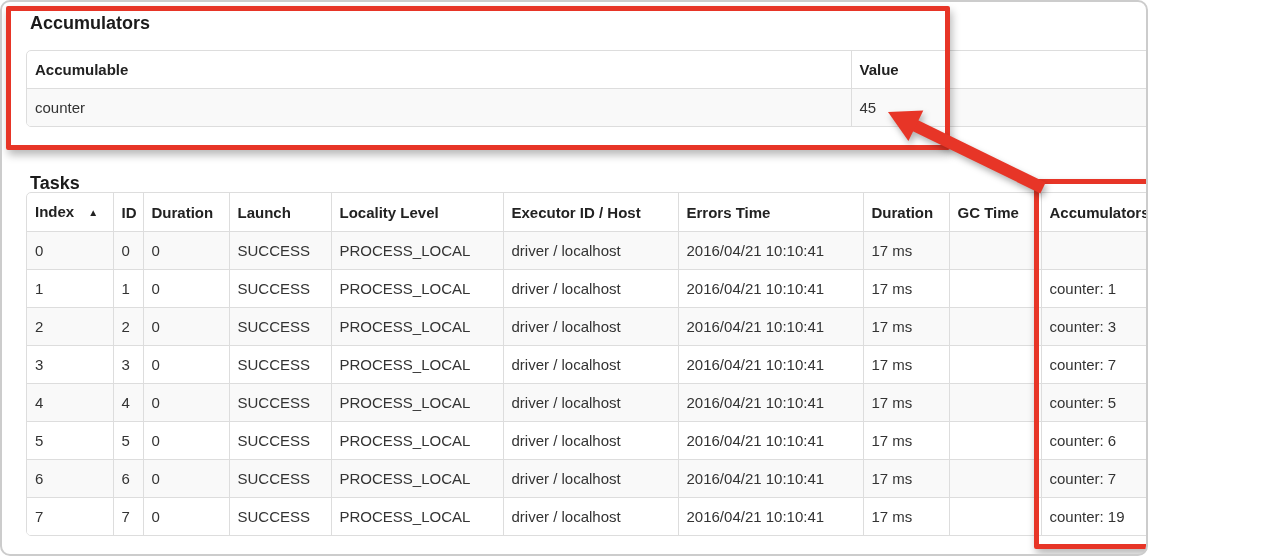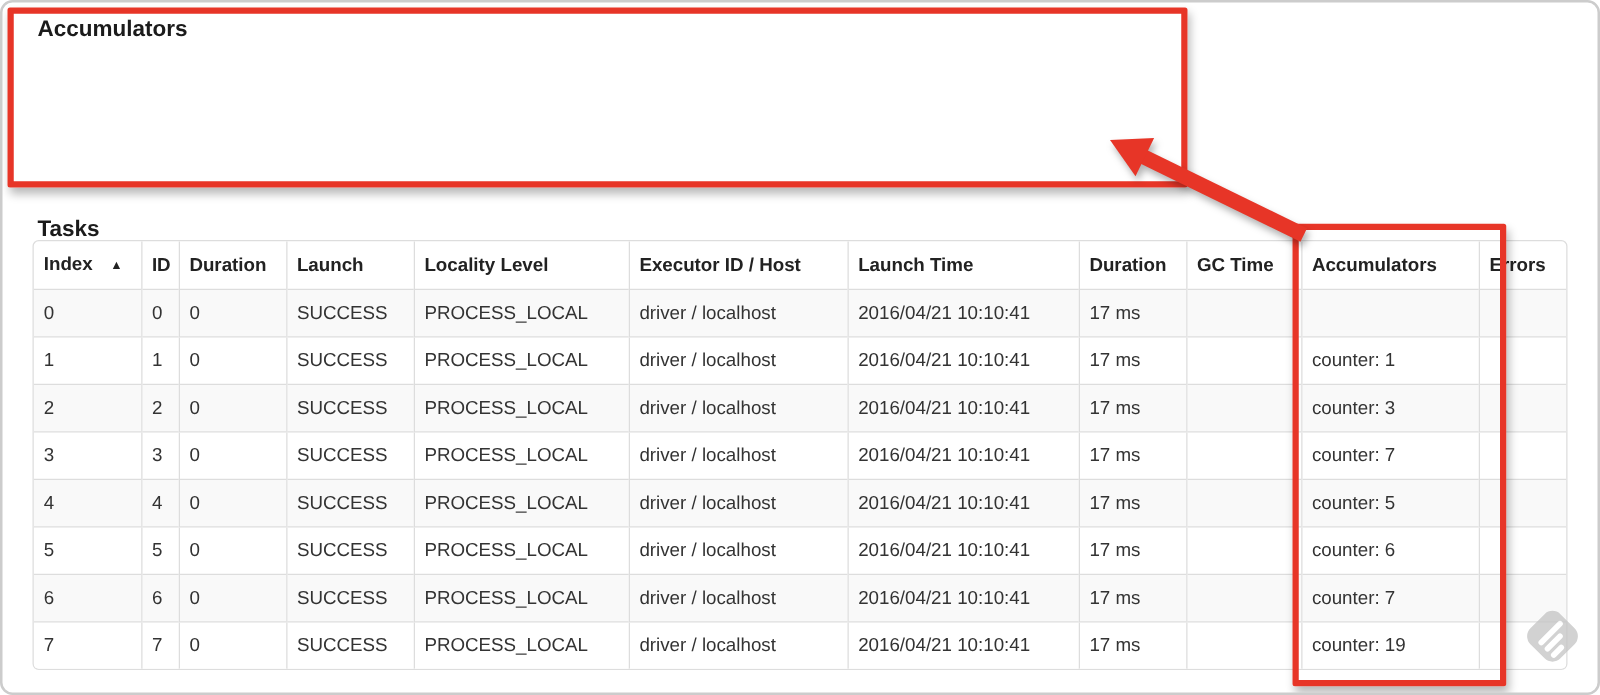--- a/index.html
+++ b/index.html
@@ -1,18 +1,18 @@
 <!DOCTYPE html>
 <html><head>
 <meta charset="utf-8">
 <style>
   html,body{margin:0;padding:0;background:#fff;}
   body{font-family:"Liberation Sans","DejaVu Sans",sans-serif;}
   .frame{
-    position:relative;width:1280px;height:556px;box-sizing:border-box;
+    position:relative;width:1148px;height:556px;box-sizing:border-box;
     background:#fff;border:2px solid #cccccc;border-radius:10px;overflow:hidden;
   }
   .section-title{
     position:absolute;font-size:18px;font-weight:bold;color:#1b1b1b;line-height:22px;
   }
   #acc-title{left:28px;top:10px;}
   #tasks-title{left:28px;top:150px;margin-top:20px;}
   .table-wrap{
     position:absolute;left:24px;width:1228px;box-sizing:border-box;
     border:1px solid #ddd;border-radius:5px;overflow:hidden;background:#fff;
@@ -42,20 +42,40 @@
   }
   .watermark{position:absolute;left:1216px;top:483px;width:48px;height:48px;opacity:0.8;z-index:5;}
 </style>
 </head>
 <body>
 
 <div class="frame">
 
   <div class="section-title" id="acc-title">Accumulators</div>
 
+  <div class="table-wrap" id="accumulable-table-wrap">
+    <table>
+      <colgroup>
+          <col style="width:824px">
+          <col style="width:402px">
+        </colgroup>
+      <thead>
+          <tr>
+            <th><span>Accumulable</span></th>
+            <th><span>Value</span></th>
+          </tr>
+        </thead>
+      <tbody>
+          <tr>
+            <td>counter</td>
+            <td>45</td>
+          </tr>
+        </tbody>
+    </table>
+  </div>
 
   <div class="section-title" id="tasks-title">Tasks</div>
 
   <div class="table-wrap" id="tasks-table-wrap">
     <table>
       <colgroup>
         <col style="width:86px">
           <col style="width:30px">
           <col style="width:86px">
         <col style="width:102px">
@@ -68,21 +88,21 @@
           <col style="width:70px">
       </colgroup>
       <thead>
           <tr>
             <th><span>Index</span><span class="sort-icon">▲</span></th>
             <th><span>ID</span></th>
             <th><span>Duration</span></th>
             <th><span>Launch</span></th>
             <th><span>Locality Level</span></th>
             <th><span>Executor ID / Host</span></th>
-            <th><span>Launch Time</span></th>
+            <th><span>Errors Time</span></th>
             <th><span>Duration</span></th>
             <th><span>GC Time</span></th>
             <th><span>Accumulators</span></th>
             <th><span>Errors</span></th>
           </tr>
         </thead>
       <tbody>
           <tr>
             <td>0</td>
             <td>0</td>

